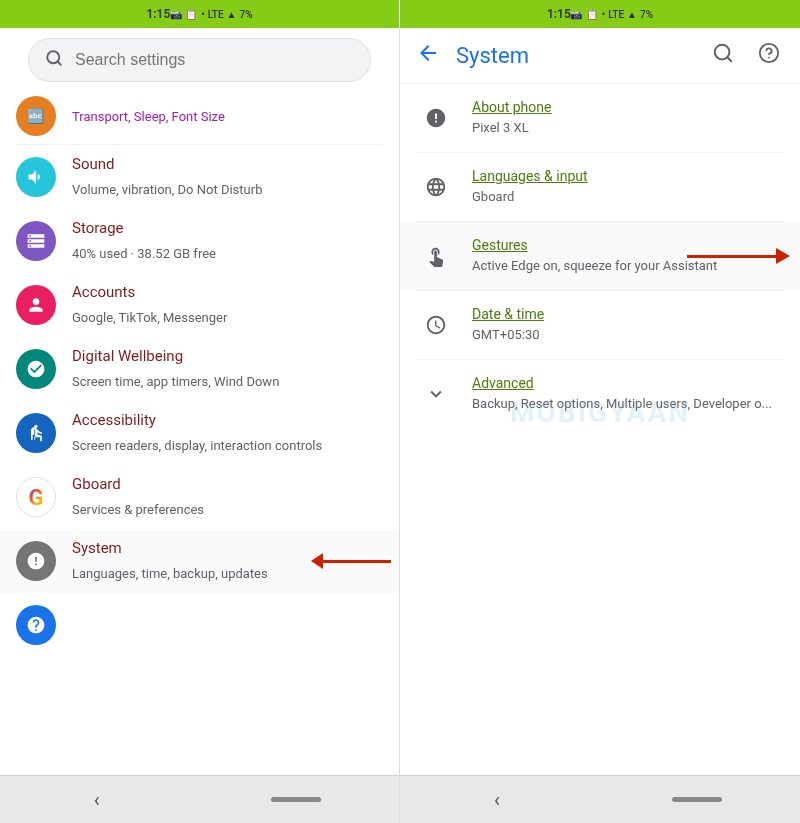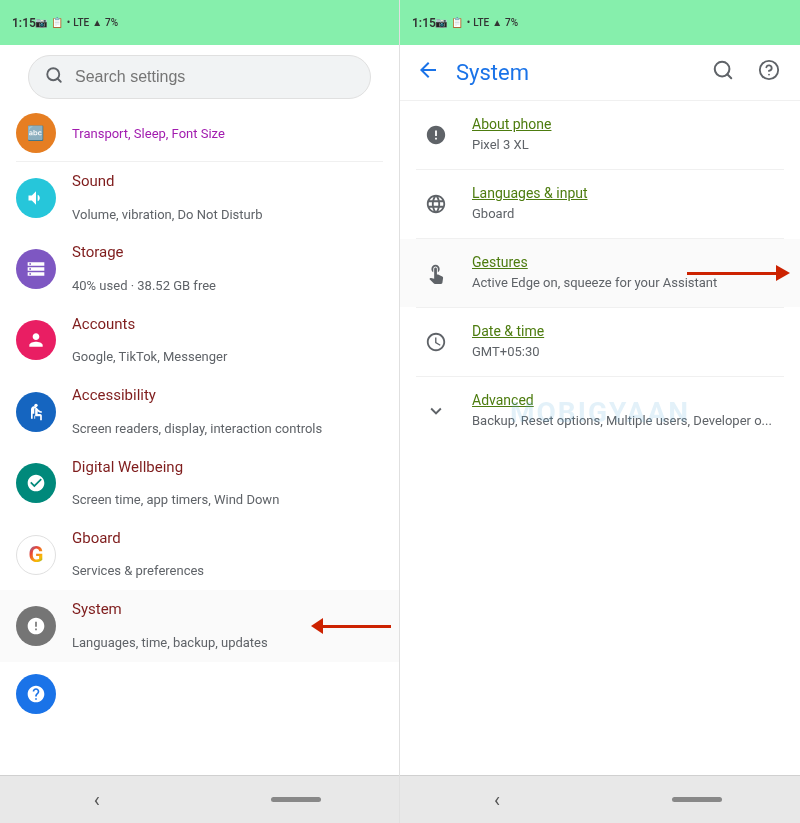--- a/index.html
+++ b/index.html
@@ -28,25 +28,25 @@
       width: 400px;
       height: 823px;
       background: #fff;
       display: flex;
       flex-direction: column;
       overflow: hidden;
     }
 
     
     .status-bar {
-      height: 45px;
-      background: #86efac;
-      display: flex;
-      align-items: center;
-      justify-content: flex-start;
+      height: 28px;
+      background: #84cc16;
+      display: flex;
+      align-items: center;
+      justify-content: center;
       padding: 0 12px;
       font-size: 11px;
       font-weight: 500;
       color: #333;
       flex-shrink: 0;
     }
     .status-bar .time { font-weight: 600; font-size: 12px; }
     .status-bar .icons { display: flex; align-items: center; gap: 3px; font-size: 10px; }
     .battery-text { font-size: 10px; }
 
@@ -109,21 +109,21 @@
     .settings-item .item-title {
       font-size: 15px;
       color: #7f1d1d;
       font-weight: 400;
       line-height: 1.3;
     }
     .settings-item .item-subtitle {
       font-size: 13px;
       color: #5f6368;
       line-height: 1.3;
-      margin-top: 15px;
+      margin-top: 7px;
     }
 
     
     .partial-item {
       padding: 4px 16px 8px;
       display: flex;
       align-items: center;
       min-height: 36px;
     }
     .partial-item .icon-circle {
@@ -373,41 +373,41 @@
             <path d="M12 12c2.21 0 4-1.79 4-4s-1.79-4-4-4-4 1.79-4 4 1.79 4 4 4zm0 2c-2.67 0-8 1.34-8 4v2h16v-2c0-2.66-5.33-4-8-4z"></path>
           </svg>
       </div>
       <div class="text-content">
         <div class="item-title">Accounts</div>
         <div class="item-subtitle">Google, TikTok, Messenger</div>
       </div>
     </div>
 
     <div class="settings-item">
+      <div class="icon-circle ic-green2">
+        <svg width="20" height="20" viewBox="0 0 24 24" fill="white">
+            <path d="M12 2C6.48 2 2 6.48 2 12s4.48 10 10 10 10-4.48 10-10S17.52 2 12 2zm-2 15l-5-5 1.41-1.41L10 14.17l7.59-7.59L19 8l-9 9z"></path>
+          </svg>
+      </div>
+      <div class="text-content">
+        <div class="item-title">Digital Wellbeing</div>
+        <div class="item-subtitle">Screen time, app timers, Wind Down</div>
+      </div>
+    </div>
+
+    <div class="settings-item">
       <div class="icon-circle ic-blue-dark">
         <svg width="20" height="20" viewBox="0 0 24 24" fill="white">
             <circle cx="12" cy="4" r="2"></circle>
             <path d="M19 13v-2c-1.54.02-3.09-.75-4.07-1.83l-1.29-1.43c-.17-.19-.38-.34-.61-.45-.01 0-.01-.01-.02-.01H13c-.35-.2-.75-.3-1.19-.26C10.76 7.11 10 8.04 10 9.09V15c0 1.1.9 2 2 2h5v5h2v-5.5c0-1.1-.9-2-2-2h-3v-3.45c1.29 1.07 3.25 1.94 5 1.95zm-9 7v-6H8v6H6V9.09c0-1.81 1.17-3.35 2.79-3.88C9.87 5.07 10.93 5 12 5.09c.54.05 1.06.2 1.54.43L11 7.6V20z"></path>
           </svg>
       </div>
       <div class="text-content">
         <div class="item-title">Accessibility</div>
         <div class="item-subtitle">Screen readers, display, interaction controls</div>
-      </div>
-    </div>
-
-    <div class="settings-item">
-      <div class="icon-circle ic-green2">
-        <svg width="20" height="20" viewBox="0 0 24 24" fill="white">
-            <path d="M12 2C6.48 2 2 6.48 2 12s4.48 10 10 10 10-4.48 10-10S17.52 2 12 2zm-2 15l-5-5 1.41-1.41L10 14.17l7.59-7.59L19 8l-9 9z"></path>
-          </svg>
-      </div>
-      <div class="text-content">
-        <div class="item-title">Digital Wellbeing</div>
-        <div class="item-subtitle">Screen time, app timers, Wind Down</div>
       </div>
     </div>
 
     <div class="settings-item">
       <div class="icon-circle ic-google">
         <span class="google-g" style="font-size:22px; font-weight:700; background: linear-gradient(135deg,#4285f4,#ea4335,#fbbc05,#34a853); -webkit-background-clip:text; -webkit-text-fill-color:transparent;">G</span>
       </div>
       <div class="text-content">
         <div class="item-title">Gboard</div>
         <div class="item-subtitle">Services &amp; preferences</div>

